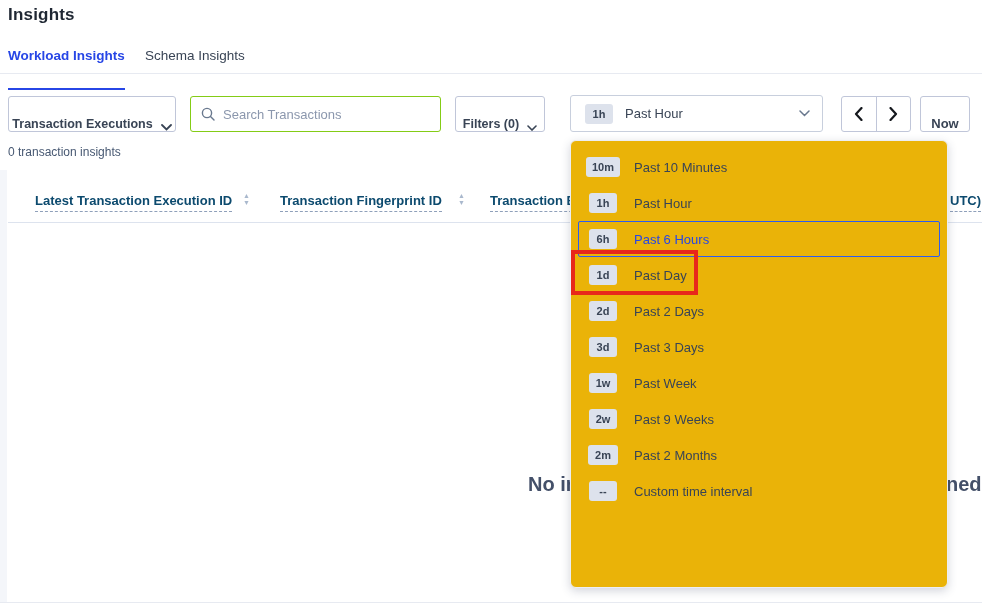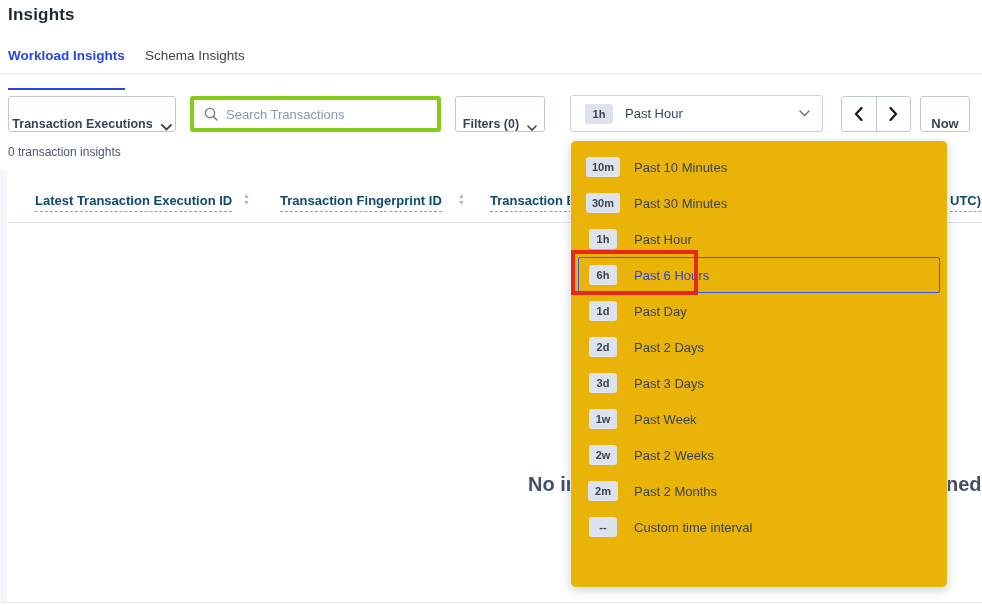--- a/index.html
+++ b/index.html
@@ -13,21 +13,21 @@
   .tabbar .rule { position:absolute; left:0; right:0; bottom:0; height:1px; background:#e7eaf1; }
   .tab { position:absolute; top:4px; font-size:13.5px; color:#394455; cursor:pointer; }
   .tab.active { color:#2746e6; font-weight:700; }
   .tab.active .underline { position:absolute; left:0; right:0; bottom:-22px; height:2px; background:#2746e6; }
   .tab { height:20px; }
 
   
   .btn { position:absolute; top:96px; height:36px; background:#fff; border:1px solid #c0c6d9; border-radius:3px;
          display:flex; align-items:flex-end; justify-content:center; gap:8px; font-size:12.5px; font-weight:700; color:#394455; cursor:pointer; }
   .btn-type { left:8px; width:168px; }
-  .search-wrap { position:absolute; left:190px; top:96px; width:251px; height:36px; border:4px solid #84cc16; border-radius:3px;
+  .search-wrap { position:absolute; left:190px; top:96px; width:251px; height:36px; border:1px solid #84cc16; border-radius:3px;
                  display:flex; align-items:center; padding:0 10px; gap:8px; background:#fff; }
   .search-wrap input { border:none; outline:none; flex:1; font-size:13px; font-family:"Liberation Sans",sans-serif; color:#394455; }
   .search-wrap input::placeholder { color:#8b97ad; }
   .btn-filters { left:455px; width:90px; }
   .time-select { position:absolute; left:570px; top:95px; width:253px; height:37px; border:1px solid #c8cfdd; border-radius:3px;
                  background:#fff; display:flex; align-items:center; padding:0 12px 0 14px; gap:12px; cursor:pointer; }
   .badge { display:inline-flex; align-items:center; justify-content:center; background:#dde2ec; color:#394455;
            font-size:11px; font-weight:700; border-radius:3px; padding:4px 7px; min-width:28px; }
   .time-select .lbl { font-size:13px; color:#394455; }
   .time-select .chev { margin-left:auto; }
@@ -151,26 +151,20 @@
 
   <div class="dropdown">
 
       <div class="dd-item">
         <span class="badge-slot">
           <span class="badge">10m</span>
         </span>
         <span class="lbl">Past 10 Minutes</span>
       </div>
 
-      <div class="dd-item">
-        <span class="badge-slot">
-          <span class="badge">30m</span>
-        </span>
-        <span class="lbl">Past 30 Minutes</span>
-      </div>
 
       <div class="dd-item">
         <span class="badge-slot">
           <span class="badge">1h</span>
         </span>
         <span class="lbl">Past Hour</span>
       </div>
 
       <div class="dd-item focused">
         <span class="badge-slot">
@@ -204,21 +198,21 @@
         <span class="badge-slot">
           <span class="badge">1w</span>
         </span>
         <span class="lbl">Past Week</span>
       </div>
 
       <div class="dd-item">
         <span class="badge-slot">
           <span class="badge">2w</span>
         </span>
-        <span class="lbl">Past 2 Weeks</span>
+        <span class="lbl">Past 9 Weeks</span>
       </div>
 
 
       <div class="dd-item">
         <span class="badge-slot">
           <span class="badge">2m</span>
         </span>
         <span class="lbl">Past 2 Months</span>
       </div>
 

